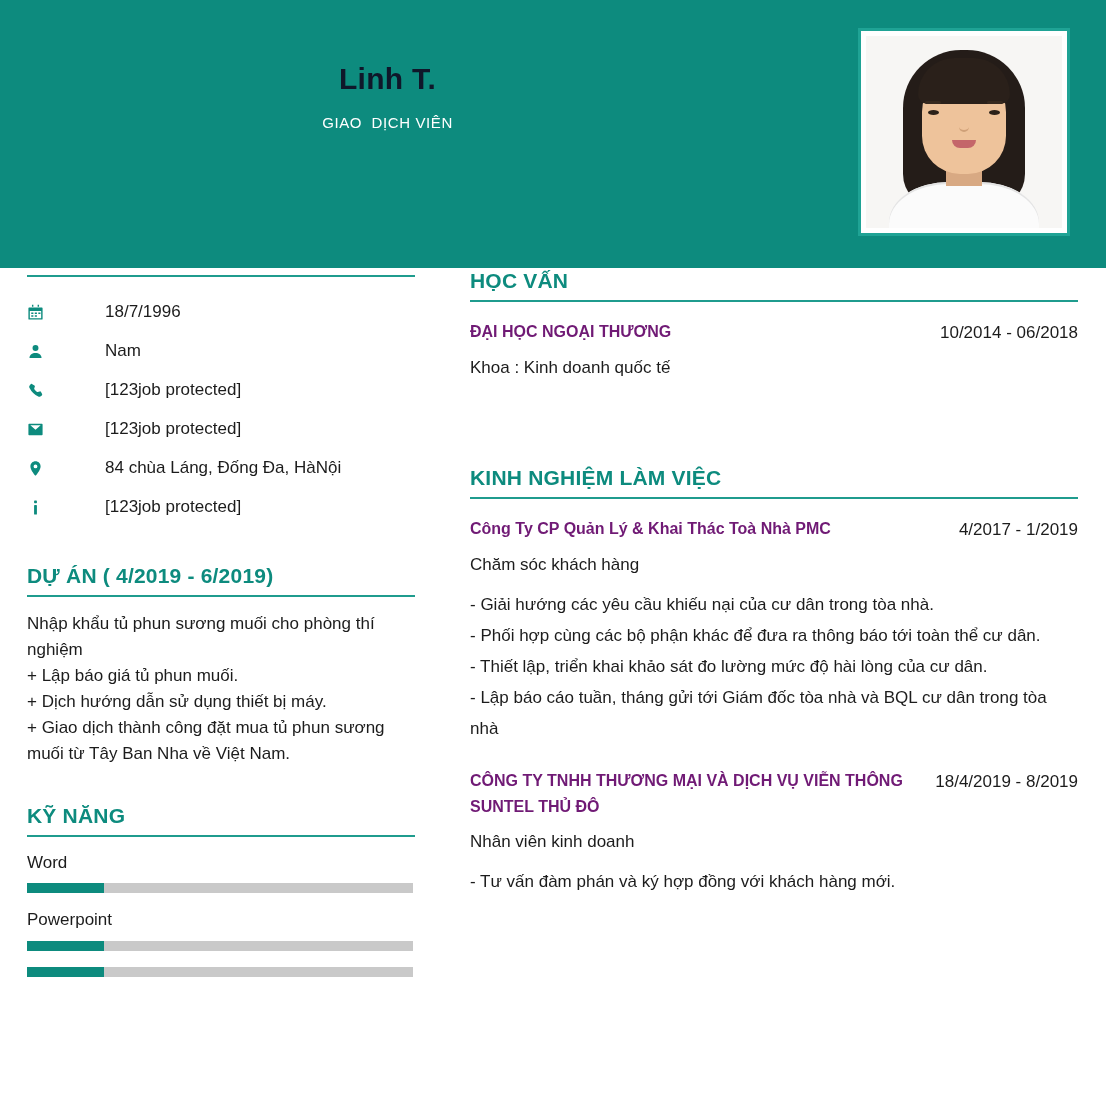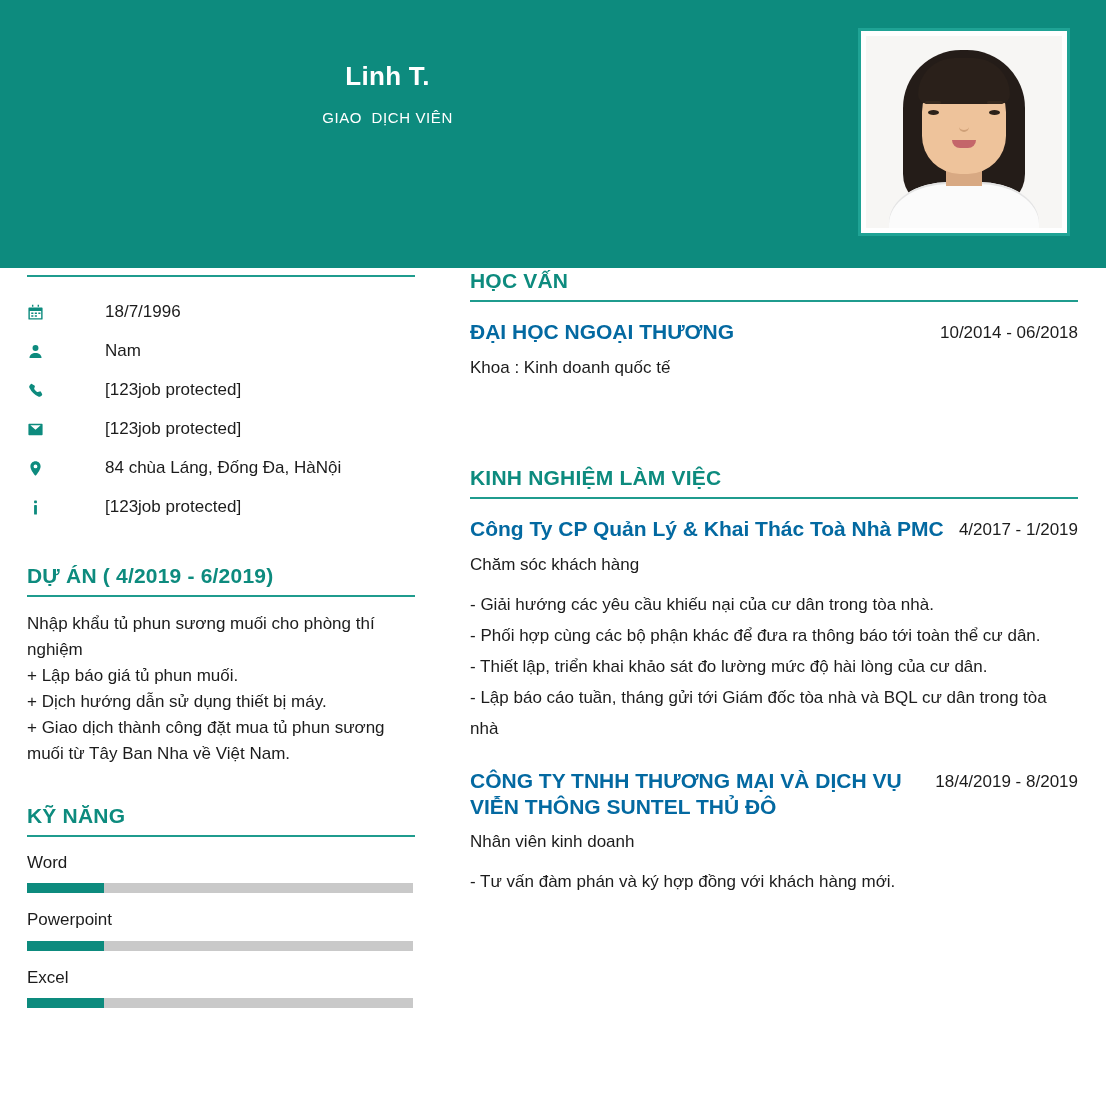--- a/index.html
+++ b/index.html
@@ -31,25 +31,25 @@
   .header-text {
     position: absolute;
     left: 0;
     top: 62px;
     width: 775px;
     text-align: center;
     color: #ffffff;
   }
 
   .header-name {
-    font-size: 26px;
+    font-size: 30px;
     font-weight: bold;
     letter-spacing: 0.3px;
     line-height: 1.15;
-    color: #ffffff;
+    color: #0f172a;
   }
 
   .header-role {
     margin-top: 17px;
     font-size: 15px;
     font-weight: normal;
     letter-spacing: 0.6px;
     color: #ffffff;
     white-space: pre;
   }
@@ -229,23 +229,23 @@
   .entry { margin-top: 17px; }
 
   .entry-head {
     display: flex;
     justify-content: space-between;
     align-items: flex-start;
     gap: 12px;
   }
 
   .entry-title {
-    font-size: 21px;
+    font-size: 16px;
     font-weight: bold;
-    color: #0369a1;
+    color: #701a75;
     line-height: 26px;
     flex: 1 1 auto;
   }
 
   .entry-date {
     font-size: 17px;
     color: #1c1c1c;
     line-height: 26px;
     white-space: nowrap;
     flex: 0 0 auto;
@@ -396,21 +396,20 @@
           </div>
 
           <div class="skill-item">
             <div class="skill-name">Powerpoint</div>
             <div class="skill-track">
               <div class="skill-fill" id="skill-fill-1" style="width: 20%;"></div>
             </div>
           </div>
 
           <div class="skill-item">
-            <div class="skill-name">Excel</div>
             <div class="skill-track">
               <div class="skill-fill" id="skill-fill-2" style="width: 20%;"></div>
             </div>
           </div>
 
         </div>
       </div>
 
     </div>
 

